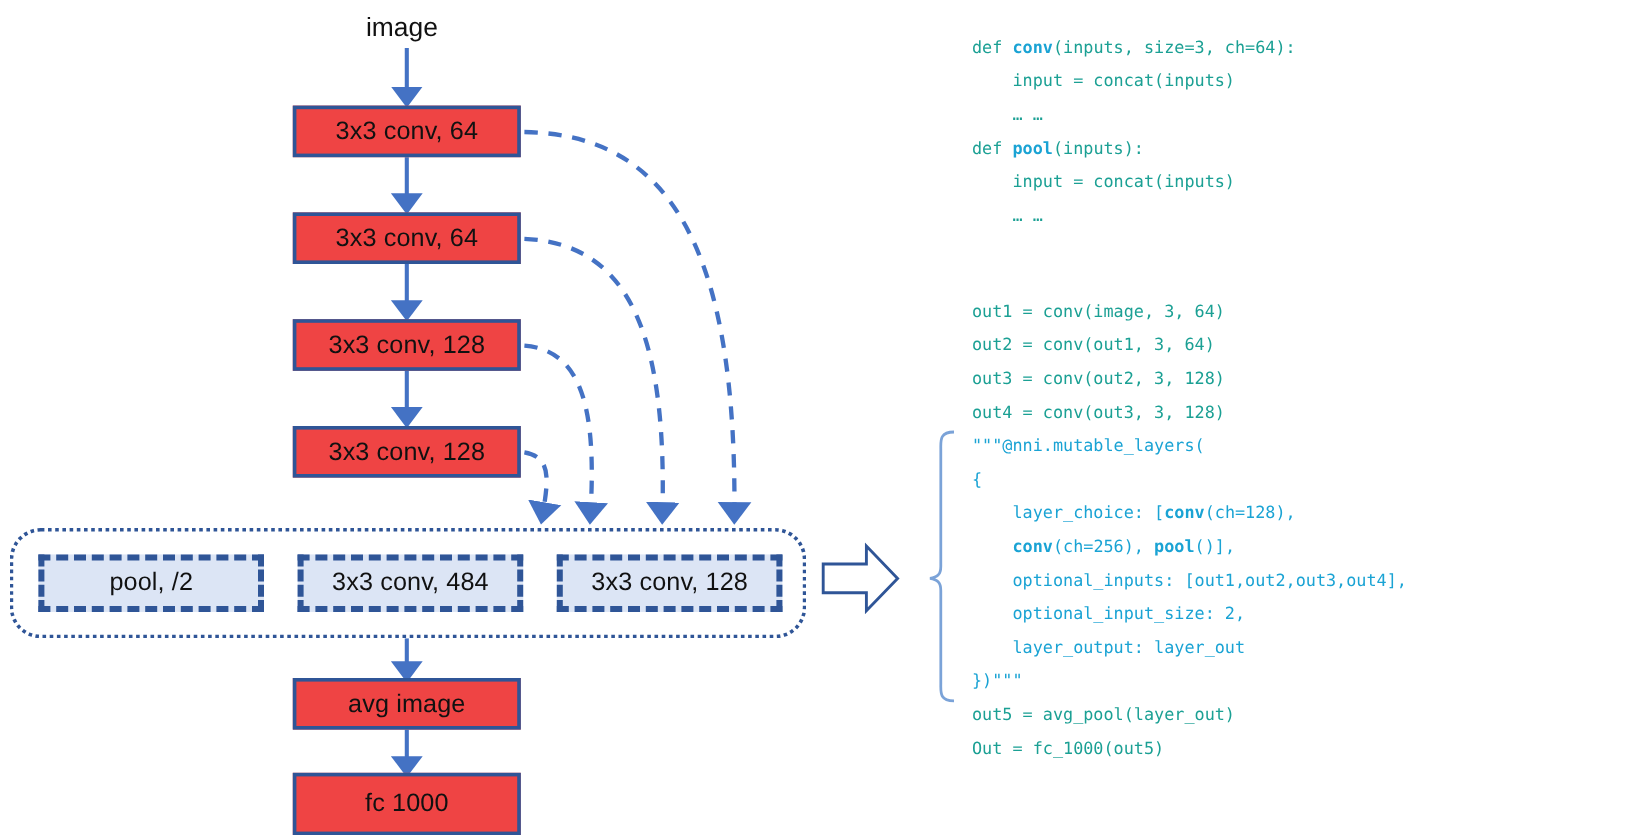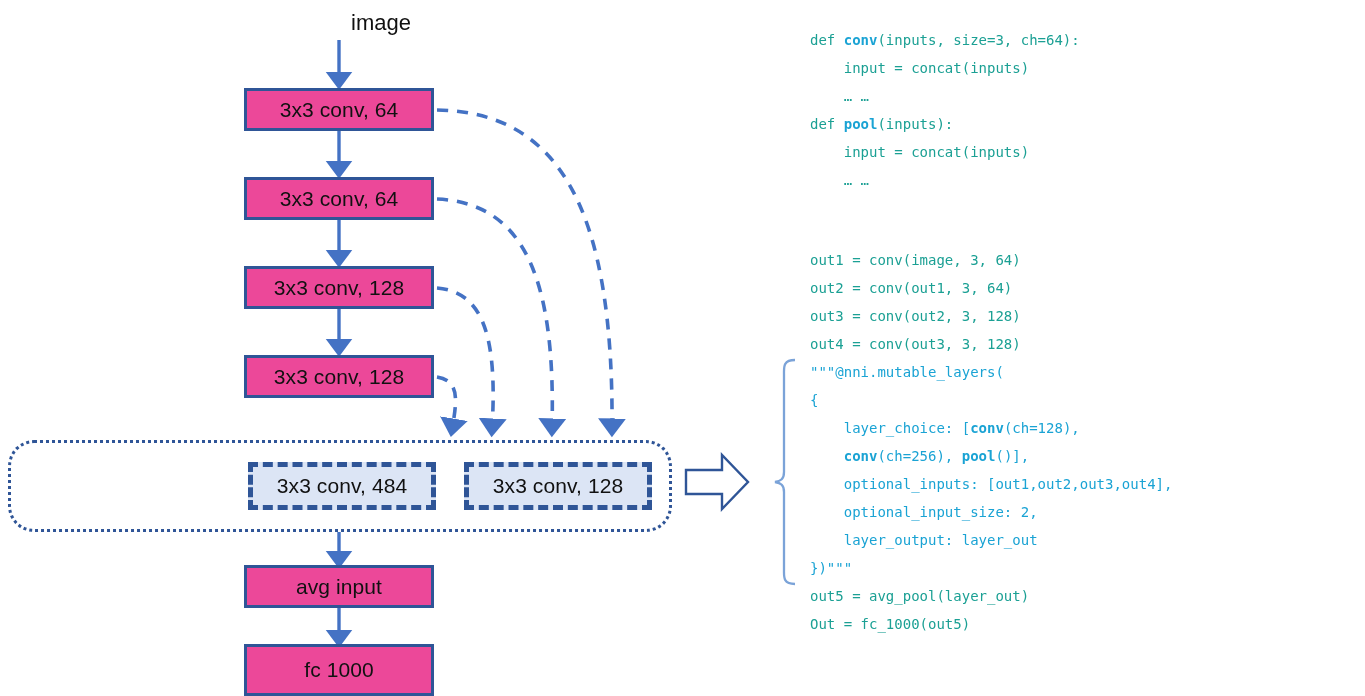--- a/index.html
+++ b/index.html
@@ -7,35 +7,35 @@
        font-family:"Liberation Sans","DejaVu Sans",sans-serif;}
 
   #stage{position:absolute;left:0;top:0;width:1365px;height:696px;}
 
   
   svg.layer{position:absolute;left:0;top:0;width:1365px;height:696px;
             pointer-events:none;overflow:visible;}
 
   .node{
     position:absolute;
-    background:#ec4899;
+    background:#ef4444;
     border:3px solid #2f5597;
     box-sizing:border-box;
     display:flex;align-items:center;justify-content:center;
     font-size:21px;color:#111111;
     letter-spacing:.1px;
     white-space:nowrap;
   }
   .node.dash{
     border:5px dashed #2f5597;
     background:#dce5f5;
   }
 
   .plainlabel{
-    position:absolute;font-size:22px;color:#111111;white-space:nowrap;margin-left:46px;
+    position:absolute;font-size:22px;color:#111111;white-space:nowrap;
   }
 
   .group-box{
     position:absolute;
     border:3px dotted #2f5597;
     border-radius:26px;
     box-sizing:border-box;
     background:transparent;
   }
 
@@ -96,23 +96,24 @@
 
   <div class="plainlabel" style="left:305px;top:10px;">image</div>
 
   <div class="node" style="left:244px;top:88px;width:190px;height:43px;">3x3 conv, 64</div>
   <div class="node" style="left:244px;top:177px;width:190px;height:43px;">3x3 conv, 64</div>
   <div class="node" style="left:244px;top:266px;width:190px;height:43px;">3x3 conv, 128</div>
   <div class="node" style="left:244px;top:355px;width:190px;height:43px;">3x3 conv, 128</div>
 
   <div class="group-box" style="left:8px;top:440px;width:664px;height:92px;"></div>
 
+  <div class="node dash" style="left:32px;top:462px;width:188px;height:48px;">pool, /2</div>
   <div class="node dash" style="left:248px;top:462px;width:188px;height:48px;">3x3 conv, 484</div>
   <div class="node dash" style="left:464px;top:462px;width:188px;height:48px;">3x3 conv, 128</div>
 
-  <div class="node" style="left:244px;top:565px;width:190px;height:43px;">avg input</div>
+  <div class="node" style="left:244px;top:565px;width:190px;height:43px;">avg image</div>
   <div class="node" style="left:244px;top:644px;width:190px;height:52px;">fc 1000</div>
 
   <div class="code" style="left:810px;top:26px;"><div><span class="g">def </span><span class="b">conv</span><span class="g">(inputs, size=3, ch=64):</span></div><div><span class="g">    input = concat(inputs)</span></div><div><span class="g">    … …</span></div><div><span class="g">def </span><span class="b">pool</span><span class="g">(inputs):</span></div><div><span class="g">    input = concat(inputs)</span></div><div><span class="g">    … …</span></div></div>
 
   <div class="code" style="left:810px;top:246px;"><div><span class="g">out1 = conv(image, 3, 64)</span></div><div><span class="g">out2 = conv(out1, 3, 64)</span></div><div><span class="g">out3 = conv(out2, 3, 128)</span></div><div><span class="g">out4 = conv(out3, 3, 128)</span></div><div><span class="c">"""@nni.mutable_layers(</span></div><div><span class="c">{</span></div><div><span class="c">    layer_choice: [</span><span class="cb">conv</span><span class="c">(ch=128),</span></div><div><span class="c">    </span><span class="cb">conv</span><span class="c">(ch=256), </span><span class="cb">pool</span><span class="c">()],</span></div><div><span class="c">    optional_inputs: [out1,out2,out3,out4],</span></div><div><span class="c">    optional_input_size: 2,</span></div><div><span class="c">    layer_output: layer_out</span></div><div><span class="c">})"""</span></div><div><span class="g">out5 = avg_pool(layer_out)</span></div><div><span class="g">Out = fc_1000(out5)</span></div></div>
 
 </div>
 
 </body></html>

